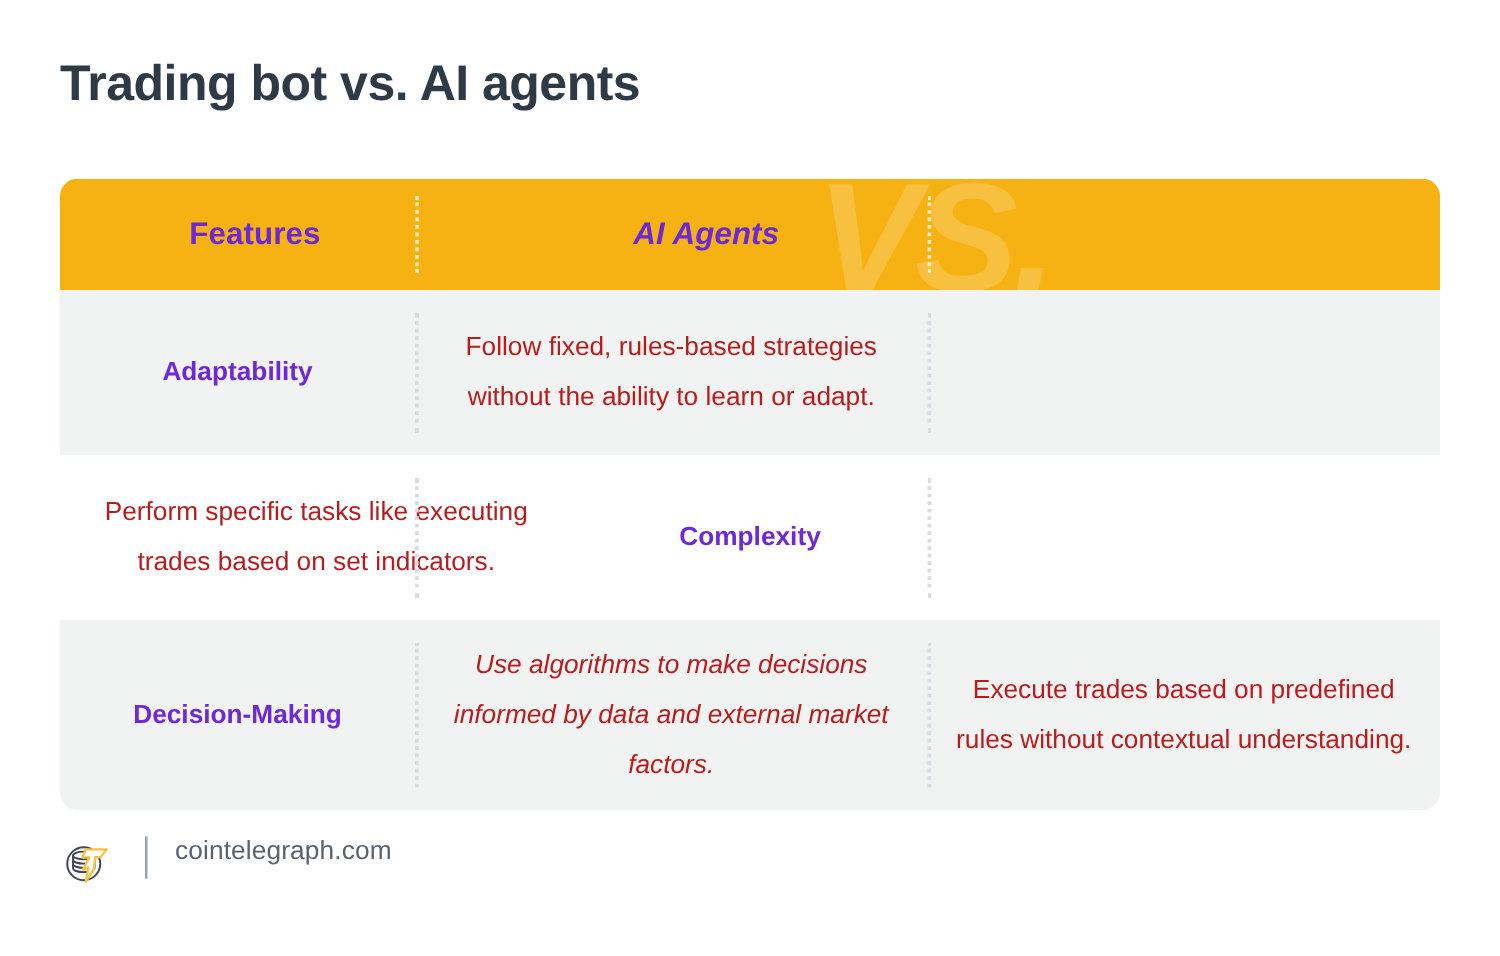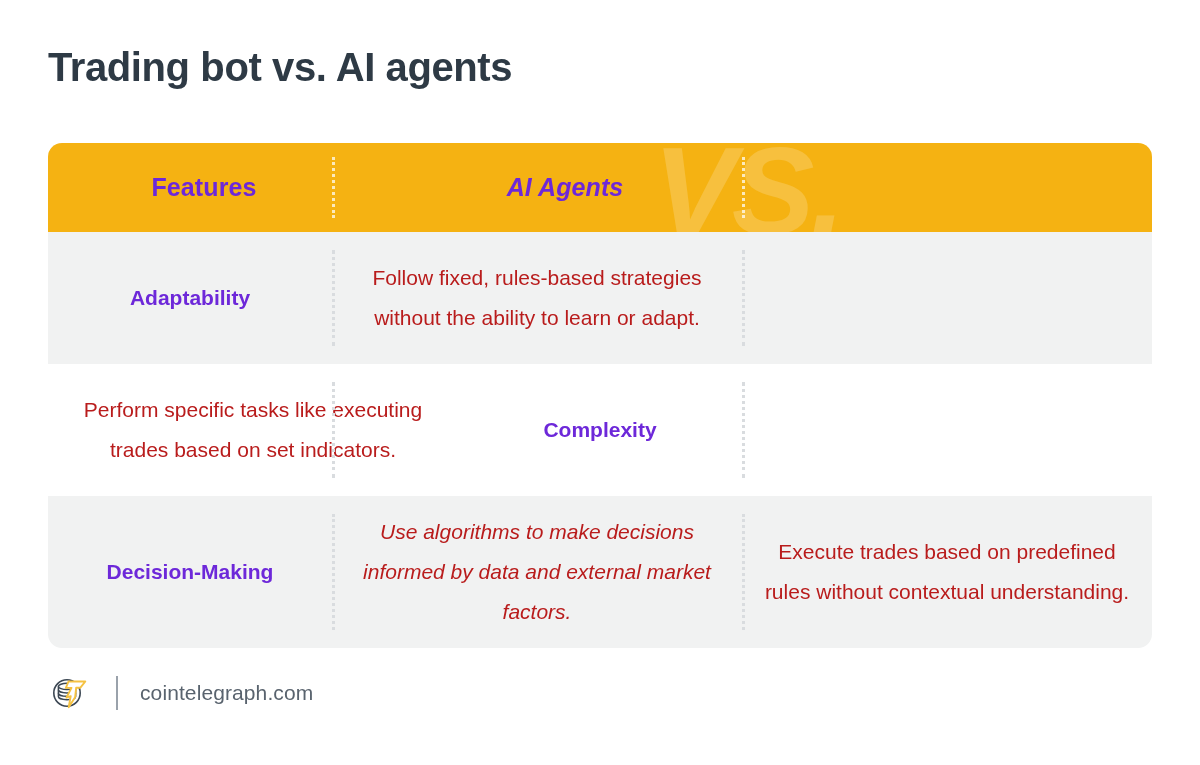--- a/index.html
+++ b/index.html
@@ -140,21 +140,20 @@
     bottom: 14px;
     border-left-color: rgba(255, 255, 255, 0.72);
   }
 
   
   .footer {
     position: absolute;
     left: 48px;
     top: 669px;
     display: flex;
-    align-items: center;
     height: 48px;
   }
 
   .logo-mark {
     width: 44px;
     height: 44px;
     display: block;
     flex: 0 0 44px;
   }
 

